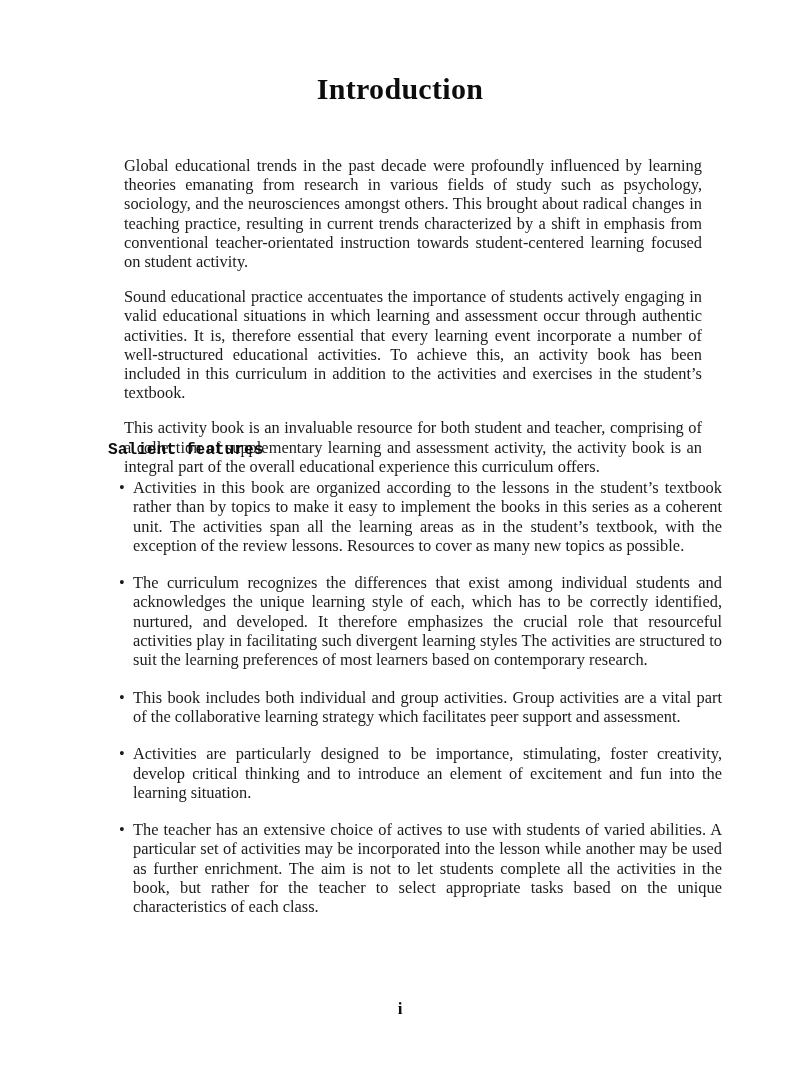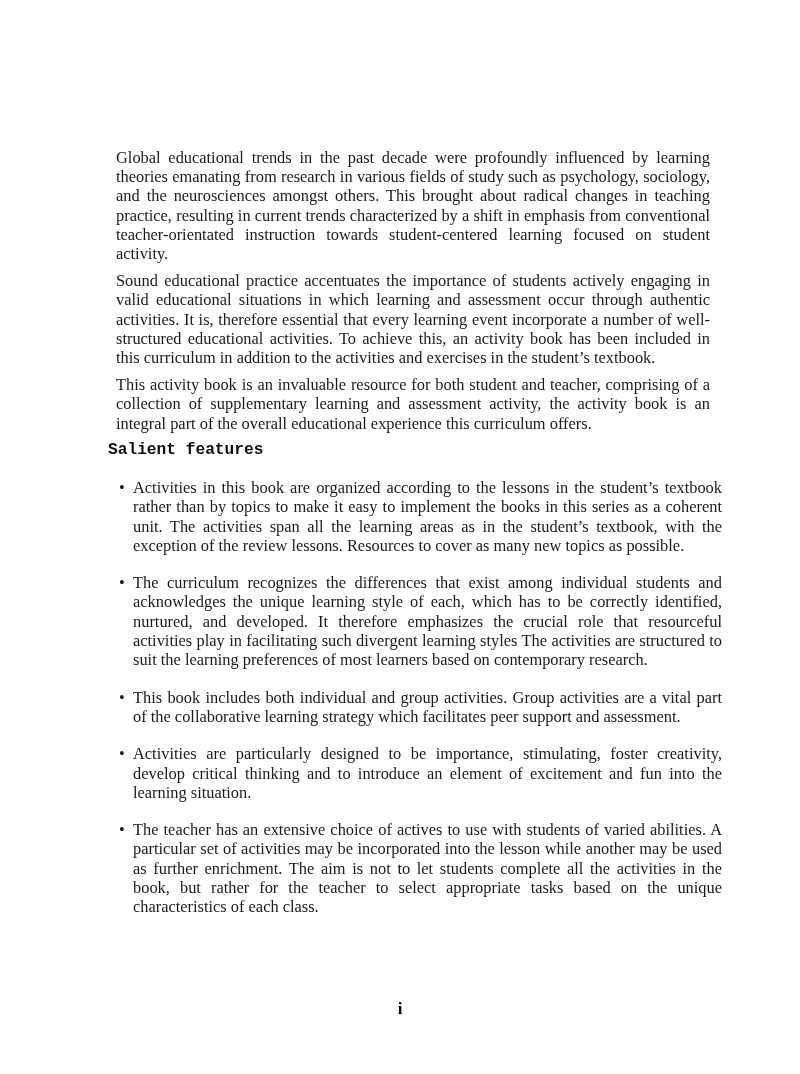--- a/index.html
+++ b/index.html
@@ -60,21 +60,21 @@
   }
 
   .body-block {
     position: absolute;
     left: 108px;
     top: 140px;
     width: 610px;
   }
 
   p.para {
-    margin: 8px;
+    margin: 16px;
     font-size: 16.4px;
     line-height: 19.2px;
     text-align: justify;
     text-justify: inter-word;
     color: #1b1b1b;
   }
   p.para:last-child { text-align: justify; }
 
   .section-head {
     position: absolute;
@@ -126,20 +126,21 @@
   }
 </style>
 </head>
 <body>
 
 <div class="page">
 
 
   <div class="content">
 
+    <div class="doc-title">Introduction</div>
 
     <div class="body-block">
       <p class="para">Global educational trends in the past decade were profoundly influenced by learning theories emanating from research in various fields of study such as psychology, sociology, and the neurosciences  amongst others. This brought about radical changes in teaching practice, resulting in current trends characterized by a shift in emphasis from conventional teacher-orientated instruction towards student-centered learning focused on student activity.</p>
       <p class="para">Sound educational practice accentuates the importance of students actively engaging in valid educational situations in which learning and assessment occur through authentic activities. It is, therefore essential that every learning event incorporate a number of well-structured educational activities. To achieve this, an activity book has been included in this curriculum in addition to the activities and exercises in the student’s textbook.</p>
       <p class="para">This activity book is an invaluable resource for both student and teacher, comprising of a collection of supplementary learning and assessment activity, the activity book is an integral part of the overall educational experience this curriculum offers.</p>
     </div>
 
     <div class="section-head">Salient features</div>
 
     <div class="bullets">

